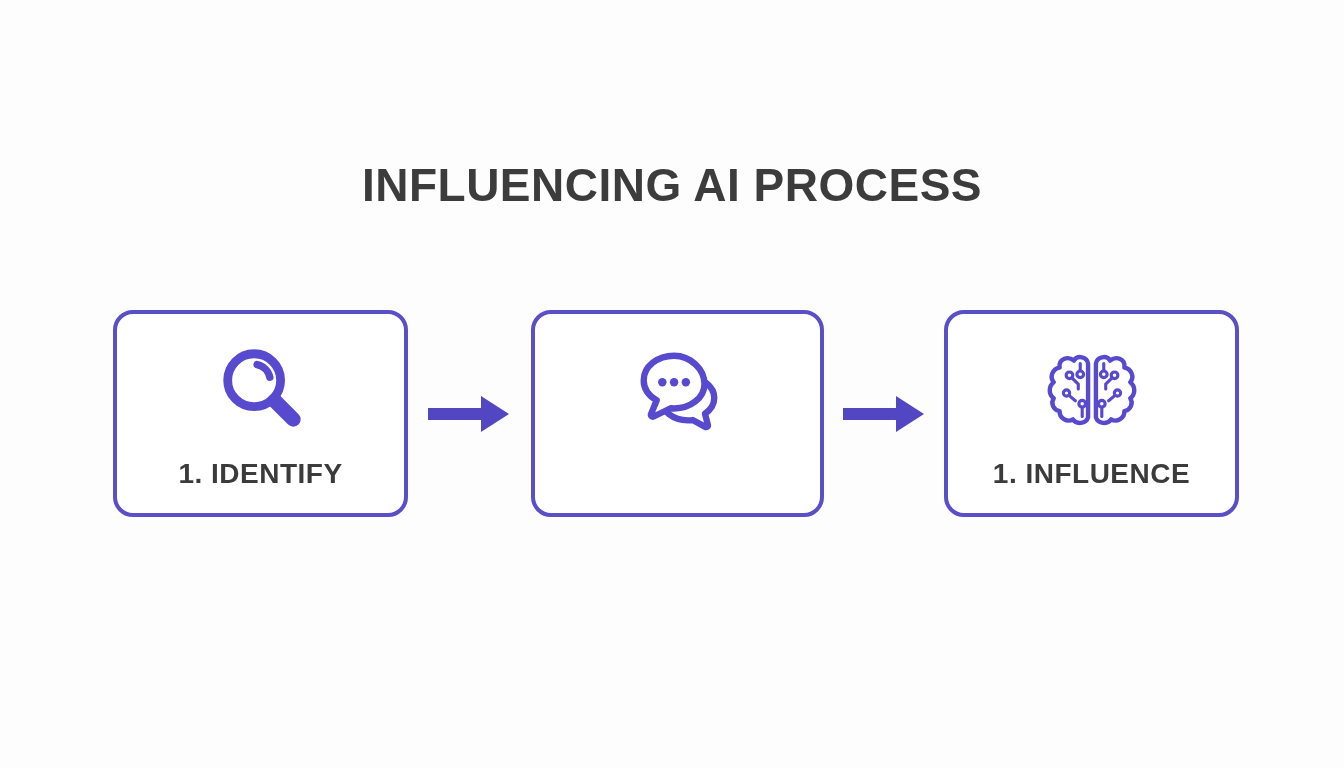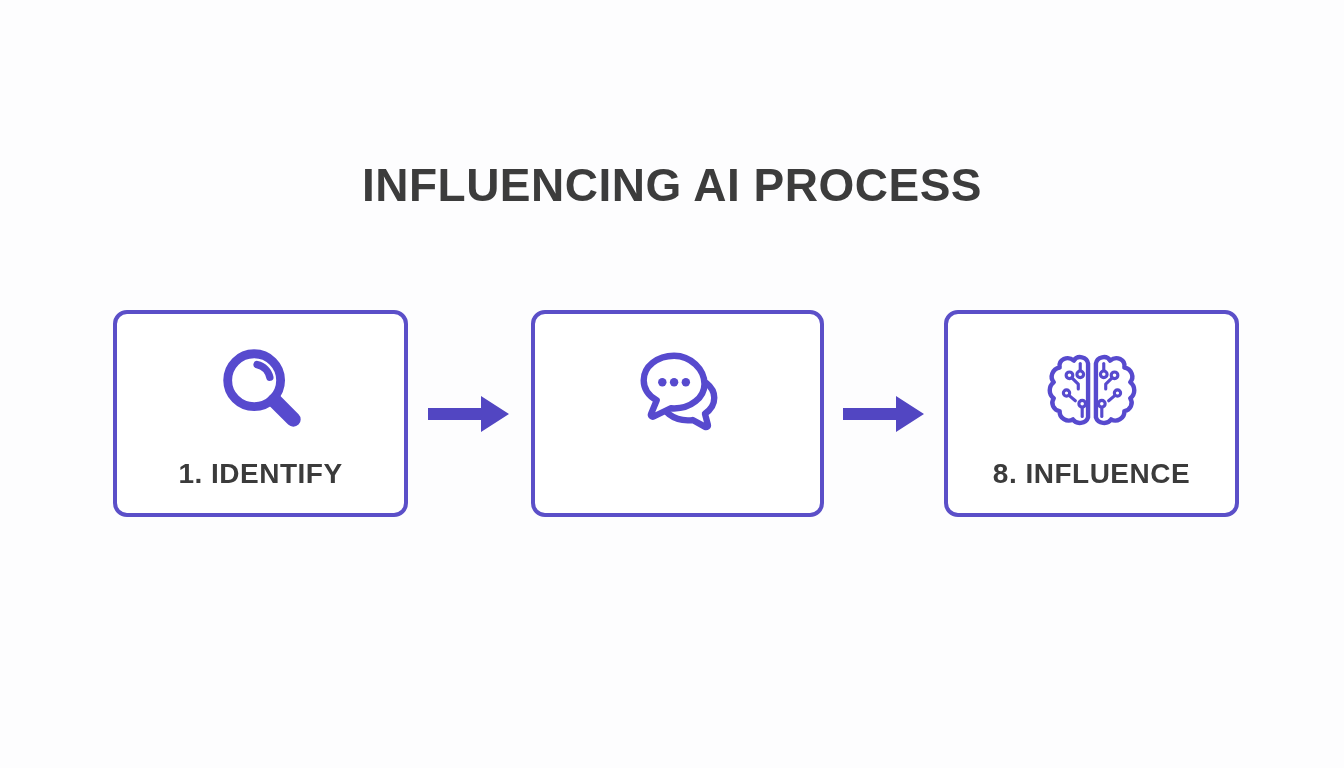--- a/index.html
+++ b/index.html
@@ -28,21 +28,21 @@
     font-weight:bold;
     letter-spacing:0.5px;
     color:var(--heading);
   }
   .step-box{
     position:absolute;
     top:310px;
     width:295px;height:207px;
     background:#fff;
     border:4px solid var(--box-border);
-    border-radius:14px;
+    border-radius:20px;
   }
   .step-box.b1{left:113px;}
   .step-box.b2{left:531px;width:293px;}
   .step-box.b3{left:944px;}
   .step-icon{
     position:absolute;
     left:50%;top:28px;
     transform:translateX(-50%);
     width:98px;height:98px;
   }
@@ -108,16 +108,16 @@
         <circle class="stroke" stroke-width="3.2" cx="38" cy="33" r="3.4"></circle>
         <circle class="stroke" stroke-width="3.2" cx="27" cy="34" r="3.4"></circle>
         <path class="stroke" stroke-width="3.2" d="M 29.5 36.5 L 36 43 L 36 48"></path>
         <circle class="stroke" stroke-width="3.2" cx="24" cy="52" r="3.2"></circle>
         <path class="stroke" stroke-width="3.2" d="M 26.5 54.5 L 33 60"></path>
         <path class="stroke" stroke-width="3.2" d="M 40 76 L 40 67"></path>
         <circle class="stroke" stroke-width="3.2" cx="40" cy="63" r="3.4"></circle>
       </g>
       <use href="#hemi" transform="translate(100,0) scale(-1,1)"></use>
     </svg>
-    <div class="step-label">8. INFLUENCE</div>
+    <div class="step-label">1. INFLUENCE</div>
   </div>
 
 </div>
 
 </body></html>

